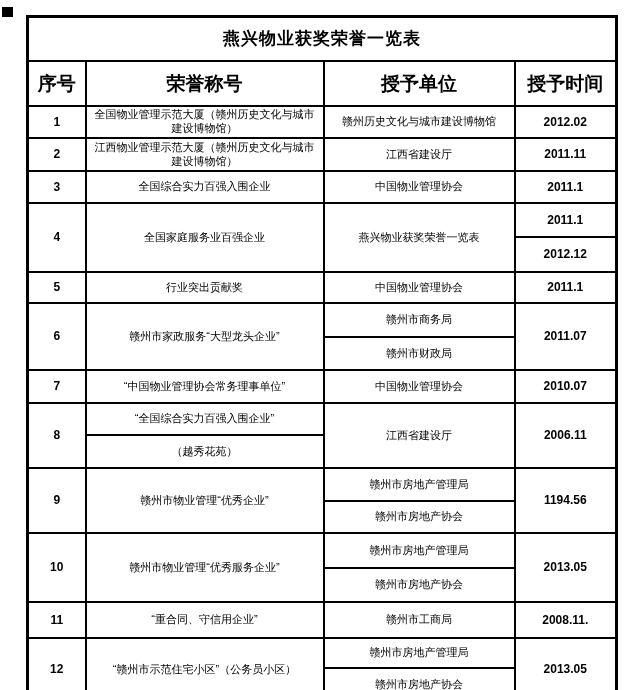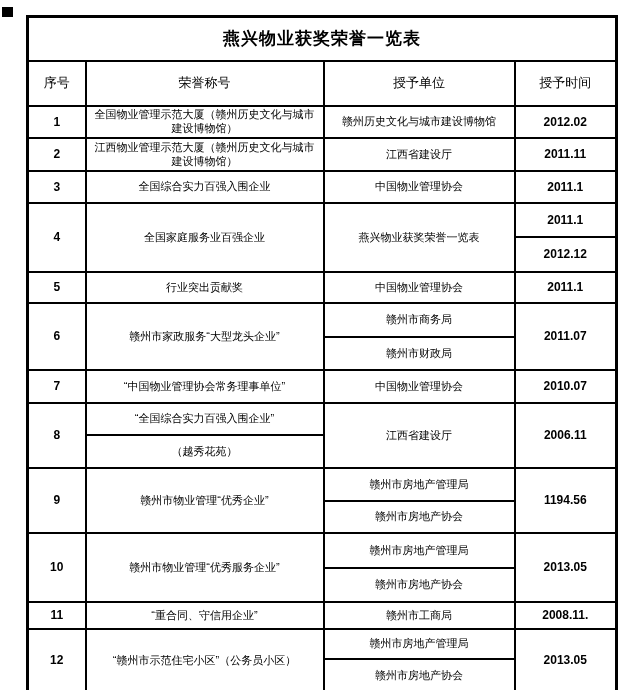--- a/index.html
+++ b/index.html
@@ -32,22 +32,22 @@
     overflow: hidden;
     word-break: break-all;
   }
   td.title {
     font-size: 17px;
     font-weight: bold;
     letter-spacing: 1px;
     height: 40px;
   }
   tr.header-row td {
-    font-weight: normal;
-    font-size: 13px;
+    font-weight: bold;
+    font-size: 19px;
     height: 41px;
   }
   td.num {
     font-weight: 600;
     font-size: 12px;
     font-family: "Liberation Sans", sans-serif;
   }
 </style>
 </head>
 <body>
@@ -153,21 +153,21 @@
     <tr style="height:35px">
       <td class="num" rowspan="2">10</td>
       <td rowspan="2">赣州市物业管理“优秀服务企业”</td>
       <td>赣州市房地产管理局</td>
       <td class="num" rowspan="2">2013.05</td>
     </tr>
     <tr style="height:34px">
       <td>赣州市房地产协会</td>
     </tr>
 
-    <tr style="height:27px">
+    <tr style="height:36px">
       <td class="num">11</td>
       <td>“重合同、守信用企业”</td>
       <td>赣州市工商局</td>
       <td class="num">2008.11.</td>
     </tr>
 
     <tr style="height:30px">
       <td class="num" rowspan="2">12</td>
       <td rowspan="2">“赣州市示范住宅小区”（公务员小区）</td>
       <td>赣州市房地产管理局</td>

